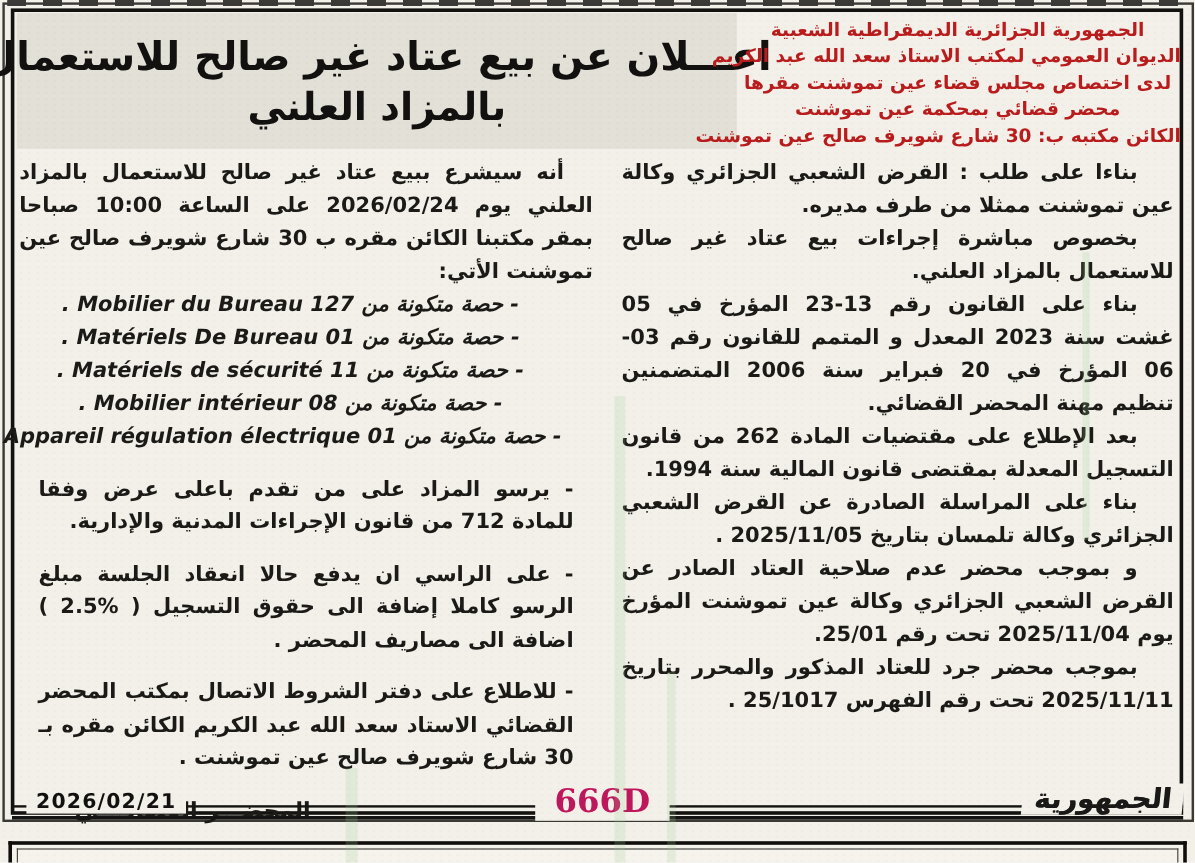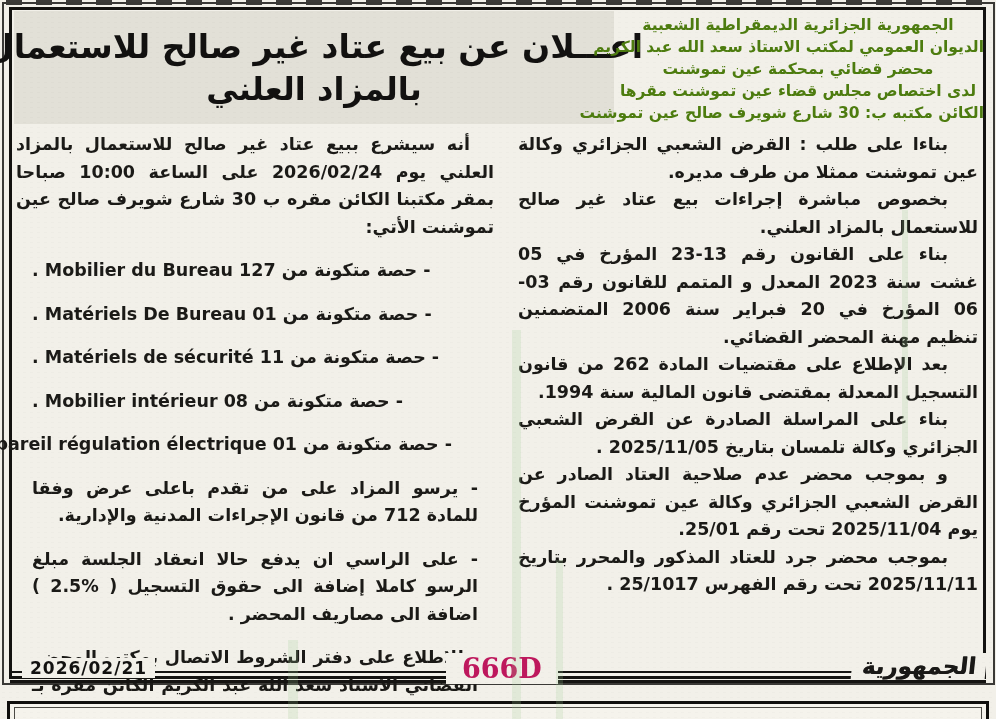--- a/index.html
+++ b/index.html
@@ -42,35 +42,35 @@
     display:flex; flex-direction:column; align-items:center; justify-content:center;
     row-gap:4px;
   }
   .title-line { font-weight:bold; color:#121110; white-space:nowrap; }
   .title-line.l1 { font-size:33px; letter-spacing:-1px; }
   .title-line.l2 { font-size:32px; }
 
   .masthead {
     position:absolute; right:12px; top:14px; width:372px;
     direction:rtl; text-align:center; font-weight:bold;
-    font-size:15.5px; line-height:22px; color:#4d7c0f;
+    font-size:15.5px; line-height:22px; color:#b91c1c;
   }
   .masthead-line { white-space:nowrap; }
 
   
   .columns {
     position:absolute; top:131px; right:18px; left:16px; height:530px;
     direction:rtl; display:flex; column-gap:24px;
     font-size:17.5px; line-height:27.5px; font-weight:bold; color:#1b1a17;
   }
   .col-right { width:460px; flex:none; }
   .col-left  { flex:1; min-width:0; }
   .para { margin:0; text-align:justify; text-indent:30px; }
   .para.tight { text-indent:24px; }
-  .lot { margin:16px; text-align:left; padding-right:26px; white-space:nowrap; }
+  .lot { margin:0; text-align:center; padding-right:26px; white-space:nowrap;font-style:italic; }
   .term { margin:16px; text-align:justify; text-indent:0; }
   .term.indent { text-indent:46px; margin-top:14px; }
   .term.space-top { margin-top:10px; }
   .signature {
     margin-top:10px; text-align:left; padding-left:46px;
     font-size:18.5px; font-weight:bold; white-space:nowrap;
   }
 
   
   .bottom-rule {
@@ -116,22 +116,22 @@
   <div class="frame-inner"></div>
 
   <div class="title-band">
     <div class="title-line l1">اعـــلان عن بيع عتاد غير صالح للاستعمال</div>
     <div class="title-line l2">بالمزاد العلني</div>
   </div>
 
   <div class="masthead">
     <div class="masthead-line">الجمهورية الجزائرية الديمقراطية الشعبية</div>
     <div class="masthead-line">الديوان العمومي لمكتب الاستاذ سعد الله عبد الكريم</div>
+    <div class="masthead-line">لدى اختصاص مجلس قضاء عين تموشنت مقرها</div>
     <div class="masthead-line">محضر قضائي بمحكمة عين تموشنت</div>
-    <div class="masthead-line">لدى اختصاص مجلس قضاء عين تموشنت مقرها</div>
     <div class="masthead-line">الكائن مكتبه ب: 30 شارع شويرف صالح عين تموشنت</div>
   </div>
 
   <div class="columns">
 
     <div class="col-right">
       <p class="para">بناءا على طلب : القرض الشعبي الجزائري وكالة عين تموشنت ممثلا من طرف مديره.</p>
       <p class="para">بخصوص مباشرة إجراءات بيع عتاد غير صالح للاستعمال بالمزاد العلني.</p>
       <p class="para">بناء على القانون رقم 13-23 المؤرخ في 05 غشت سنة 2023 المعدل و المتمم للقانون رقم 03-06 المؤرخ في 20 فبراير سنة 2006 المتضمنين تنظيم مهنة المحضر القضائي.</p>
       <p class="para">بعد الإطلاع على مقتضيات المادة 262 من قانون التسجيل المعدلة بمقتضى قانون المالية سنة 1994.</p>

